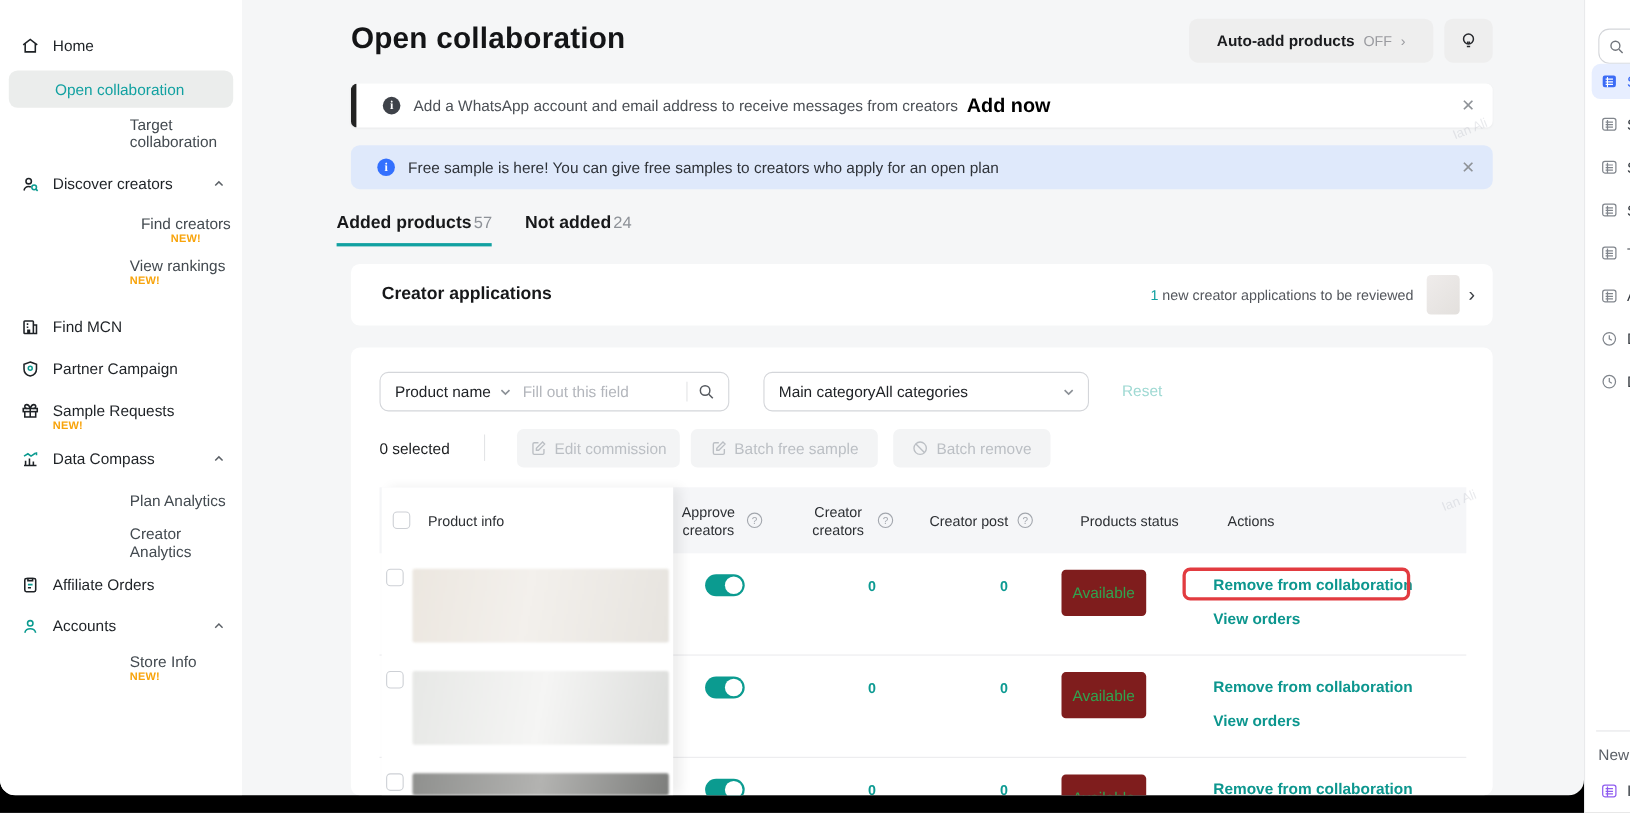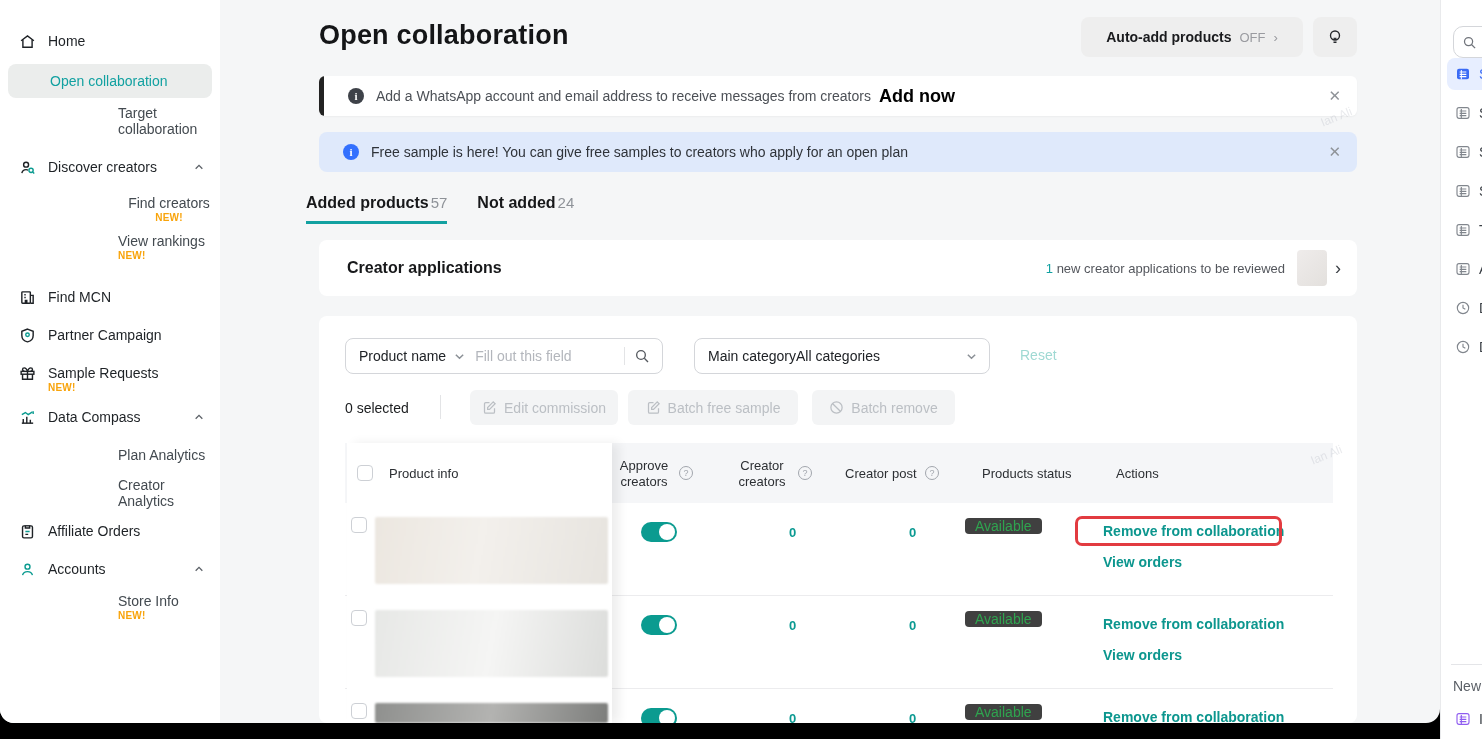--- a/index.html
+++ b/index.html
@@ -72,22 +72,22 @@
   
   .thead { position:absolute; left:26px; top:127px; width:988px; height:60px; background:#f5f6f8; }
   .th { position:absolute; font-size:13px; color:#2c2f33; font-weight:500; line-height:16px; }
   .qmark { display:inline-flex; width:14px; height:14px; border:1px solid #a2a6ad; border-radius:50%;
            color:#a2a6ad; font-size:9px; align-items:center; justify-content:center; vertical-align:middle; }
   .trow { position:absolute; left:26px; width:988px; height:93px; border-bottom:1px solid #ececee; }
   .cbx { position:absolute; width:16px; height:16px; border:1px solid #cdd0d5; border-radius:4px; background:#fff; }
   .toggle { position:absolute; width:36px; height:20px; border-radius:10px; background:#0b9b90; cursor:pointer; }
   .toggle:after { content:""; position:absolute; right:2px; top:2px; width:16px; height:16px; border-radius:50%; background:#fff; }
   .tnum { position:absolute; font-size:13px; font-weight:bold; color:#0c9a92; }
-  .badge { position:absolute; background:#404040; color:#2fa44f; font-size:14px; font-weight:500;
-           border-radius:4px; padding:0 10px; }
+  .badge { position:absolute; background:#7f1d1d; color:#2fa44f; font-size:14px; font-weight:500;
+           border-radius:4px; padding:13px 10px; }
   .alink { position:absolute; font-size:14px; font-weight:bold; color:#0c968e; cursor:pointer; white-space:nowrap; }
   .sticky-col { position:absolute; left:28px; top:127px; width:265px; height:280px; background:#fff;
                 box-shadow:7px 0 10px rgba(0,0,0,.07); }
   .pimg { position:absolute; left:28px; width:233px; height:67px; filter:blur(1px); border-radius:2px; }
   .red-annot { position:absolute; left:1075px; top:516px; width:207px; height:30px; border:3px solid #e23b40;
                border-radius:7px; z-index:9; pointer-events:none; }
   
   .rpanel { position:absolute; left:1440px; top:0; width:42px; height:739px; background:#fff;
             border-left:1px solid #e9eaec; overflow:hidden; z-index:10; }
   .rsearch { position:absolute; left:12px; top:26px; width:46px; height:32px; border:1px solid #d4d6da;

